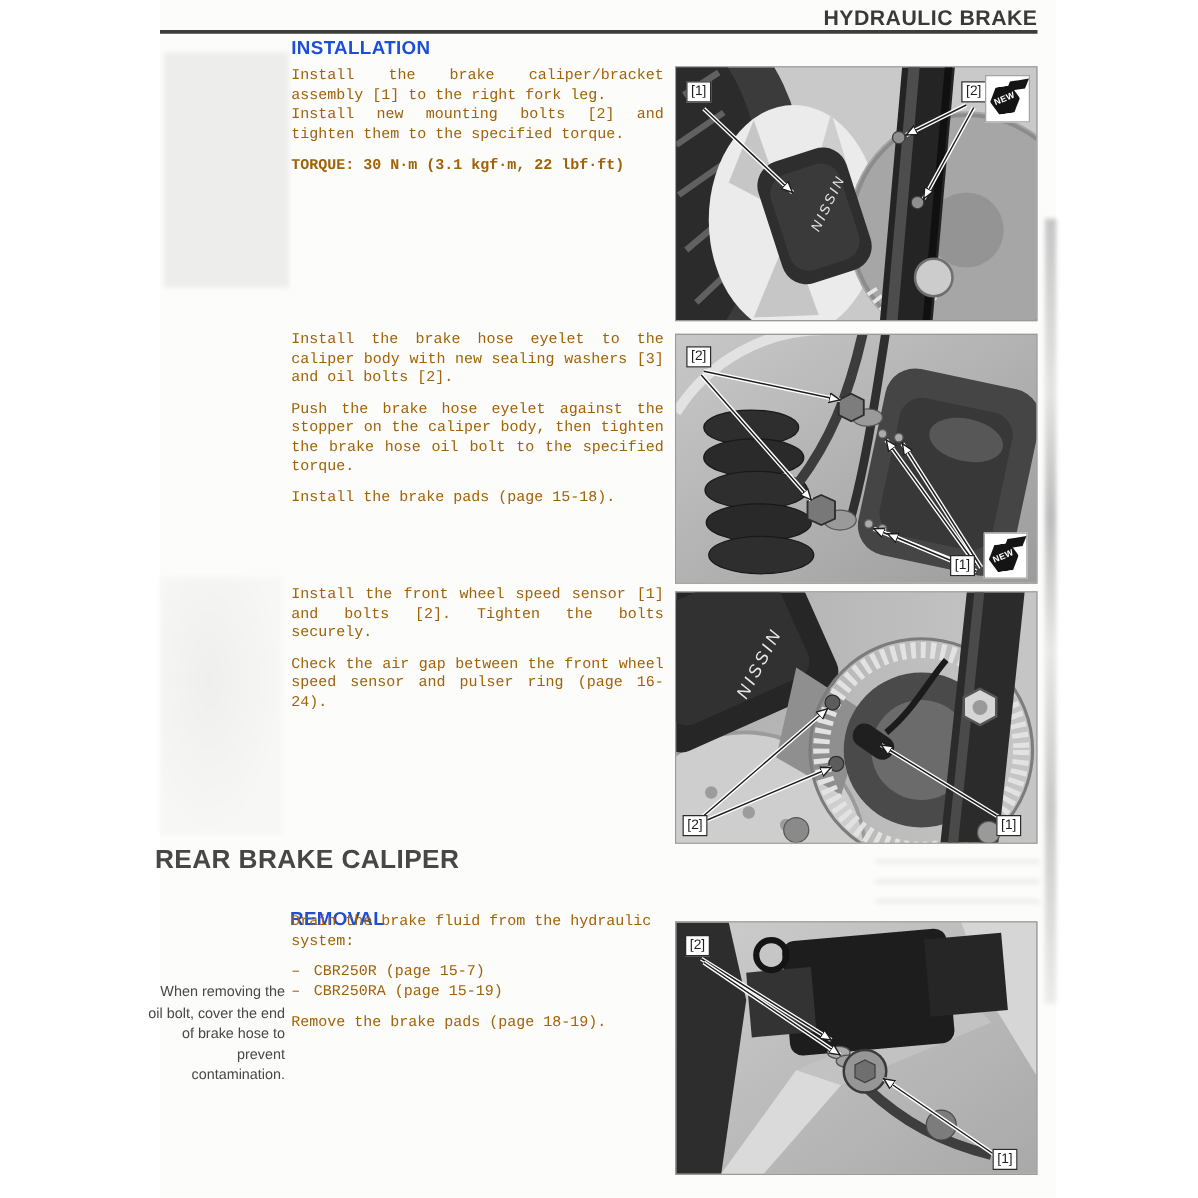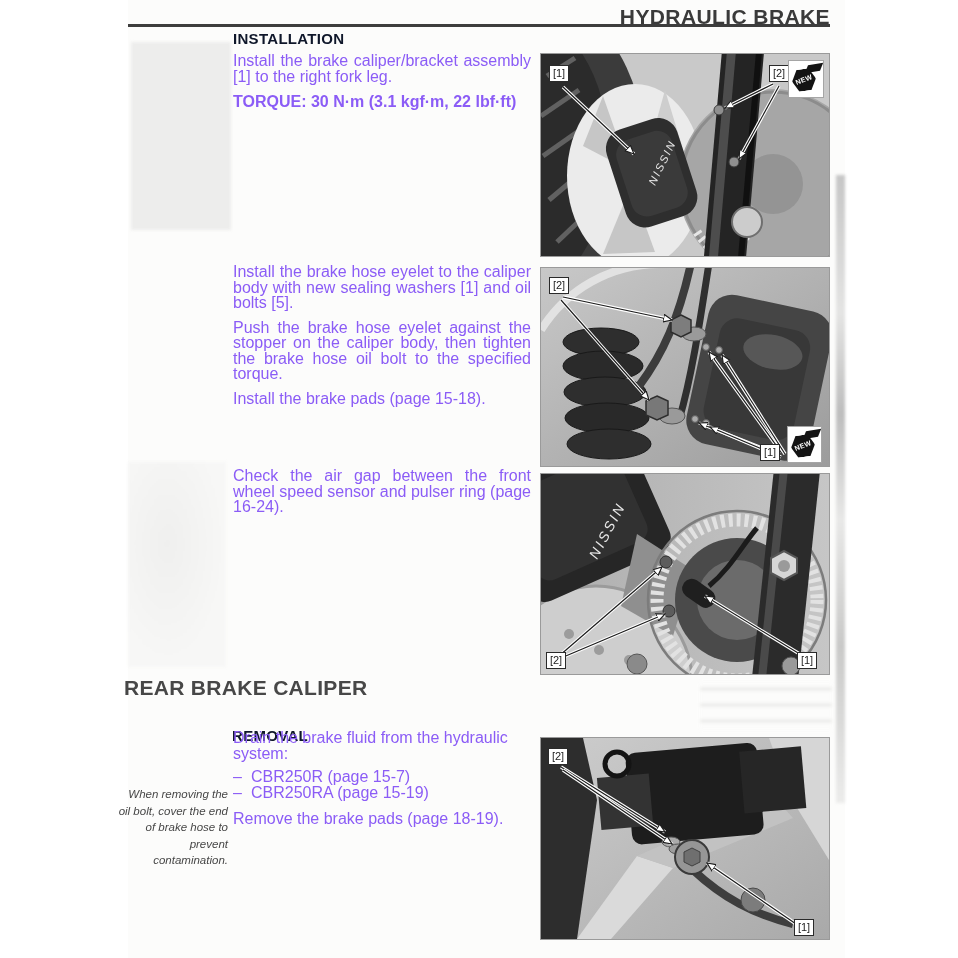--- a/index.html
+++ b/index.html
@@ -2,34 +2,34 @@
 <html><head>
 <meta charset="utf-8">
 <style>
   * { box-sizing: border-box; margin: 0; padding: 0; }
   html,body { width:958px; height:958px; background:#ffffff; overflow:hidden;
               font-family:"Liberation Sans", sans-serif; color:#3d3d3d; }
   .page { position:absolute; left:128px; top:0; width:717px; height:958px; background:#fcfcfb; }
 
   
   .header-title { position:absolute; top:5px; left:430px; width:400px; text-align:right;
-                  font-size:21px; font-weight:bold; letter-spacing:.4px; color:#3a3a3a; }
+                  font-size:17px; font-weight:bold; letter-spacing:.4px; color:#3a3a3a; }
   .header-rule { position:absolute; top:24px; left:128px; width:702px; height:3px; background:#3d3d3d; }
 
   
-  .h-section { position:absolute; font-size:15px; font-weight:bold; letter-spacing:.3px; color:#0f172a; }
+  .h-section { position:absolute; font-size:15px; font-weight:bold; letter-spacing:.3px; color:#1d4ed8; }
   .h-big { position:absolute; font-size:21px; font-weight:bold; letter-spacing:.3px; color:#474747; }
-  .tblock { position:absolute; width:298px; font-size:16px; line-height:15.5px; text-align:justify; color:#8b5cf6; }
+  .tblock { position:absolute; width:298px; font-size:12px; line-height:15.5px; text-align:justify; color:#a16207;font-family:Liberation Mono, monospace; }
   .tblock p { margin:0 0 9px 0; }
   .tblock .nomargin { margin:0; }
   .torque { font-weight:bold; margin:1px 0 10px 0; text-align:left; }
   .list-row { display:flex; line-height:16px; }
   .list-dash { width:18px; flex:none; }
   .side-note { position:absolute; left:118px; top:786px; width:110px; text-align:right;
-               font-style:italic; font-size:11.5px; line-height:16.5px; color:#474747; }
+               font-size:11.5px; line-height:16.5px; color:#474747; }
 
   
   .figure { position:absolute; width:290px; background:#c4c4c4; border:1px solid #9a9a9a; }
   .figure svg { display:block; }
   .callout { position:absolute; background:#fff; border:1px solid #2a2a2a; color:#1e1e1e;
              font-size:11px; line-height:15px; padding:0 2px; min-width:20px; text-align:center; }
   .new-badge { position:absolute; background:#fff; border:1px solid #a5a5a5; }
   .new-hex { position:absolute; left:3px; top:8px; width:24px; height:22px; background:#141414;
              clip-path:polygon(25% 0,75% 0,100% 50%,75% 100%,25% 100%,0 50%);
              transform:rotate(-8deg); }
@@ -58,30 +58,32 @@
 <div class="ghost ghost-strip"></div>
 <div class="ghost ghost-text"></div>
 
 <div class="header-title">HYDRAULIC BRAKE</div>
 <div class="header-rule"></div>
 
 <div class="h-section" style="left:233px; top:30px;">INSTALLATION</div>
 
 <div class="tblock" style="left:233px; top:53px;">
   <p class="nomargin">Install the brake caliper/bracket assembly [1] to the right fork leg.</p>
+  <p class="nomargin">Install new mounting bolts [2] and tighten them to the specified torque.</p>
   <p class="torque" style="margin-top:10px;">TORQUE: 30 N·m (3.1 kgf·m, 22 lbf·ft)</p>
 </div>
 
 <div class="tblock" style="left:233px; top:264px;">
-  <p>Install the brake hose eyelet to the caliper body with new sealing washers [1] and oil bolts [5].</p>
+  <p>Install the brake hose eyelet to the caliper body with new sealing washers [3] and oil bolts [2].</p>
   <p>Push the brake hose eyelet against the stopper on the caliper body, then tighten the brake hose oil bolt to the specified torque.</p>
   <p>Install the brake pads (page 15-18).</p>
 </div>
 
 <div class="tblock" style="left:233px; top:468px;">
+  <p>Install the front wheel speed sensor [1] and bolts [2]. Tighten the bolts securely.</p>
   <p>Check the air gap between the front wheel speed sensor and pulser ring (page 16-24).</p>
 </div>
 
 <div class="h-big" style="left:124px; top:676px;text-align:center;">REAR BRAKE CALIPER</div>
 <div class="h-section" style="left:232px; top:727px;">REMOVAL</div>
 
 <div class="tblock" style="left:233px; top:730px; width:300px;">
   <p style="margin-bottom:8px; text-align:left;">Drain the brake fluid from the hydraulic system:</p>
   <div class="list-row">
     <span class="list-dash">–</span>

